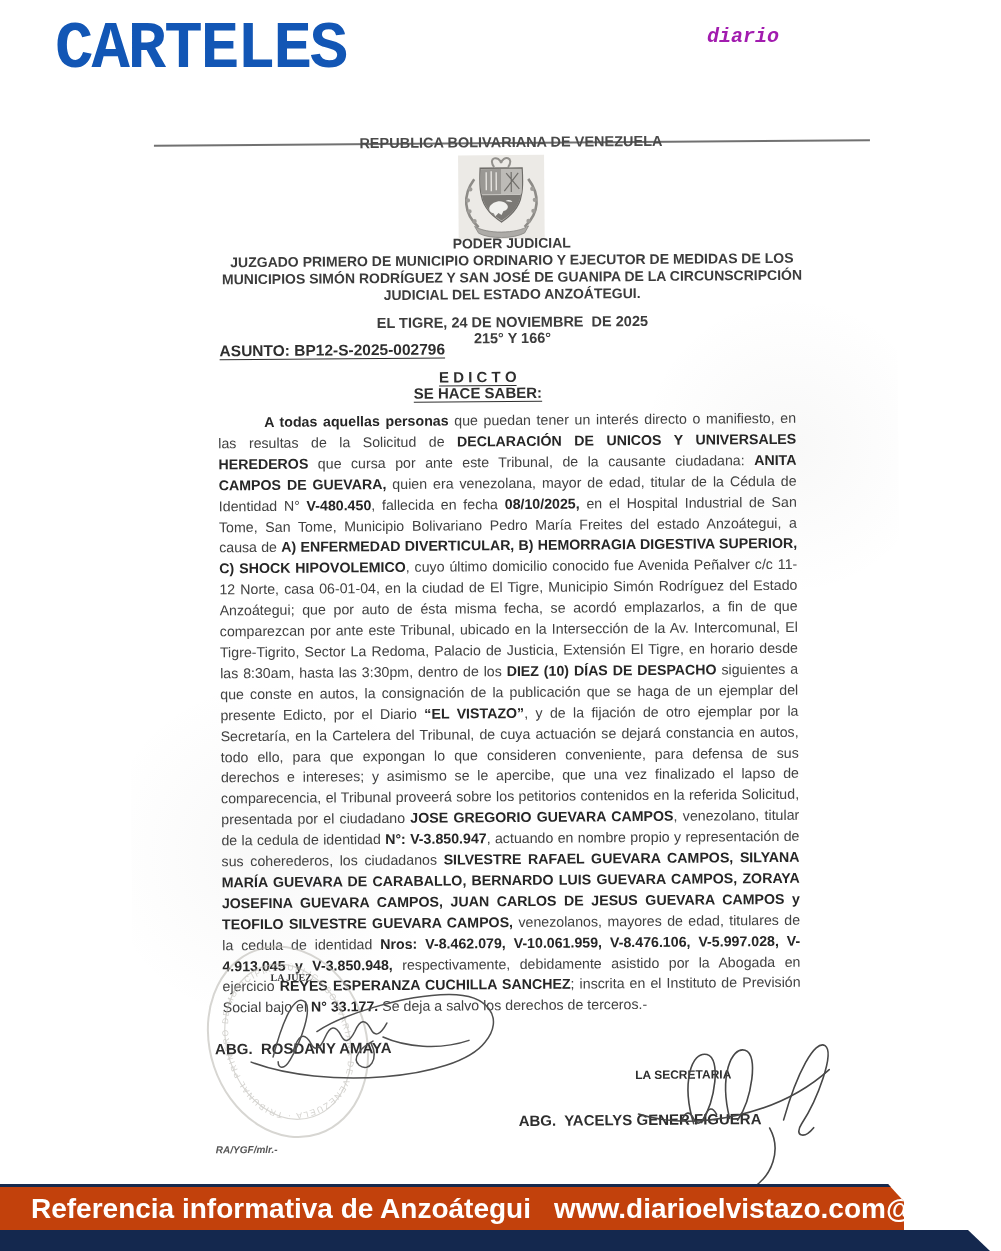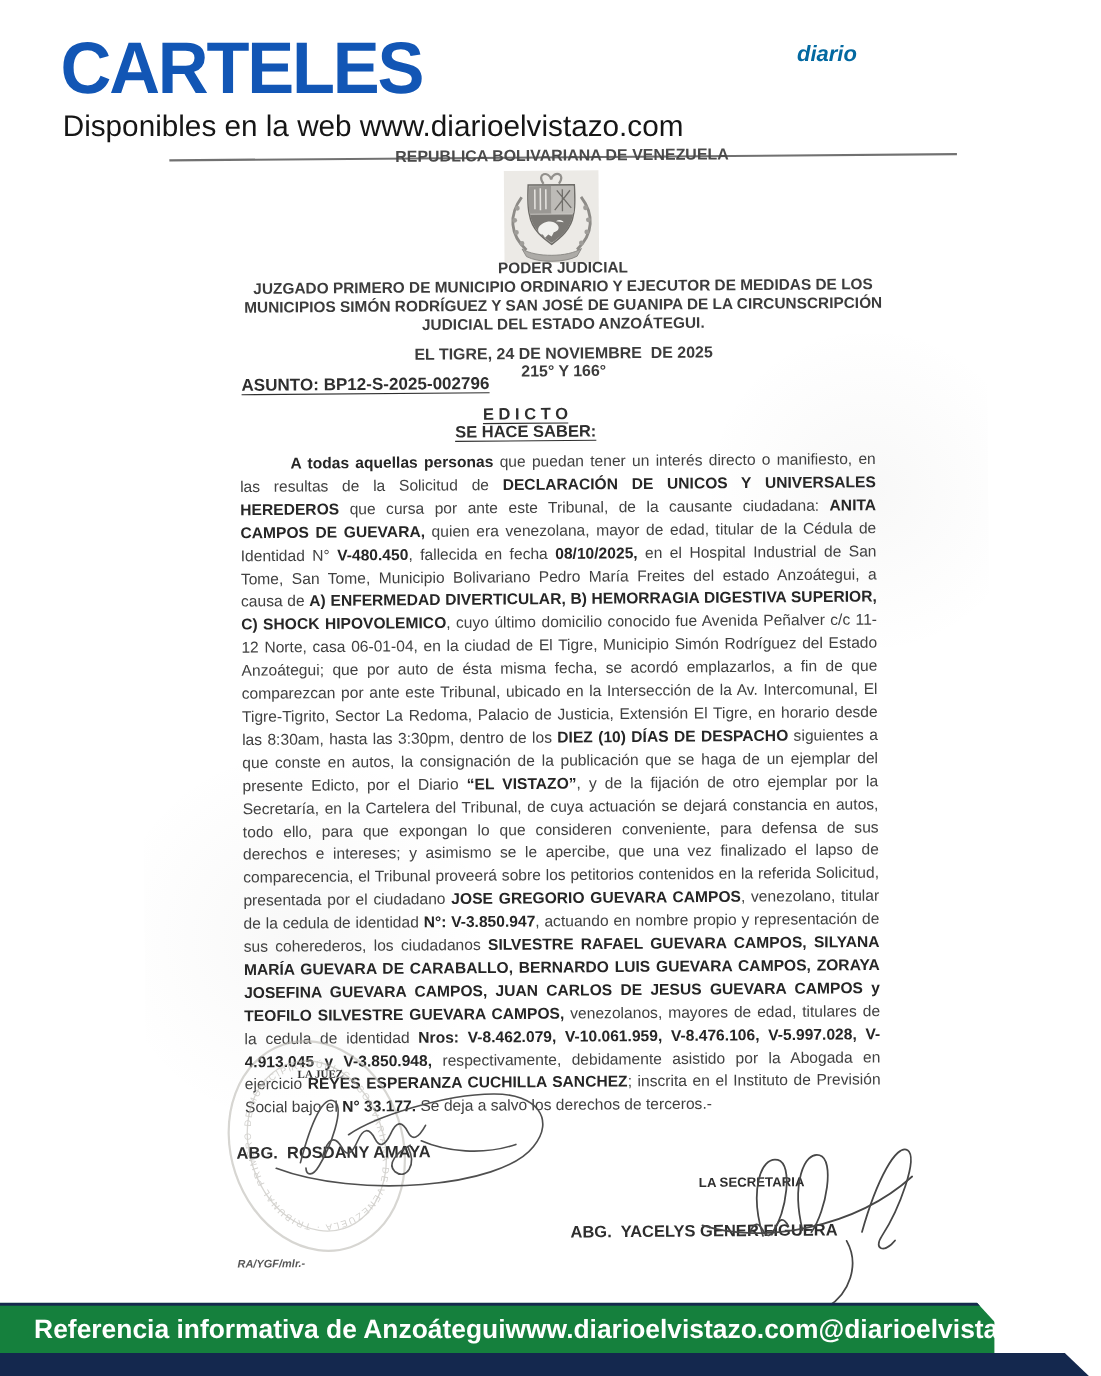--- a/index.html
+++ b/index.html
@@ -1,20 +1,20 @@
 <!DOCTYPE html>
 <html><head>
 <meta charset="utf-8">
 <style>
   html,body{margin:0;padding:0;background:#ffffff;}
   body{width:1001px;height:1251px;position:relative;overflow:hidden;
        font-family:"Liberation Sans","DejaVu Sans",sans-serif;}
 
   
-  .np-header{position:absolute;left:0;top:12px;width:825px;height:130px;}
+  .np-header{position:absolute;left:0;top:0;width:825px;height:130px;font-family:Liberation Mono, monospace;}
   .carteles{position:absolute;left:55px;top:16px;font-size:64px;line-height:1;
             font-weight:700;letter-spacing:-2px;transform:scaleY(1.04);transform-origin:left top;}
   .np-sub{position:absolute;left:57px;top:88px;font-size:27px;color:#161616;letter-spacing:0;}
   .logo{position:absolute;right:46px;top:27px;text-align:right;font-style:italic;font-weight:700;}
   .logo .diario{font-size:20px;letter-spacing:0;line-height:1;display:block;margin-bottom:1px;}
   .logo .elvistazo{font-size:41px;letter-spacing:-1px;line-height:1;display:block;}
 
   
   .doc{position:absolute;left:130px;top:130px;width:770px;height:1060px;
        transform:rotate(-0.45deg);color:#3f3f3f;
@@ -44,38 +44,37 @@
   .body-par .b{font-weight:700;color:#262626;}
   .sig-label{position:absolute;font-weight:700;color:#2e2e2e;white-space:pre;}
   .judge-title{left:138px;top:840px;font-size:10px;font-family:Liberation Serif, serif;}
   .judge-name{left:82px;top:908px;font-size:15px;}
   .secretary-title{left:502px;top:939px;font-size:12px;}
   .secretary-name{left:385px;top:982px;font-size:15px;}
   .ref{position:absolute;left:82px;top:1012px;font-weight:700;font-size:10px;color:#565656;font-style:italic;}
   .overlay{position:absolute;left:0;top:0;pointer-events:none;}
 
   
-  .foot-blue{position:absolute;left:0;top:1184px;width:904px;height:46px;background:#15803d;
+  .foot-blue{position:absolute;left:0;top:1184px;width:904px;height:46px;background:#c2410c;
              border-top:3px solid #16294d;box-sizing:border-box;
              clip-path:polygon(0 0,888px 0,930px 100%,0 100%);
-             display:flex;align-items:center;color:#ffffff;font-weight:700;font-size:24px;}
+             display:flex;align-items:center;color:#ffffff;font-weight:700;font-size:28px;}
   .foot-blue span{white-space:pre;}
   .foot-ref{margin-left:31px;}
-  .foot-web{}
+  .foot-web{margin-left:23px;}
   .foot-soc{}
   .foot-navy{position:absolute;left:0;top:1230px;width:1001px;height:21px;background:#14284e;
              clip-path:polygon(0 0,968px 0,990px 100%,0 100%);}
 </style>
 </head>
 <body>
 
 <div class="np-header">
   <div class="carteles" style="color:#1256b5">CARTELES</div>
-  <div class="np-sub">Disponibles en la web www.diarioelvistazo.com</div>
-  <div class="logo" style="color:#0369a1">
+  <div class="logo" style="color:#a21caf">
     <span class="diario">diario</span>
   </div>
 </div>
 
 <div class="doc">
   <div class="scanline"></div>
   <div class="c republic">REPUBLICA BOLIVARIANA DE VENEZUELA</div>
 
   <div class="arms-box">
     <svg width="86" height="84" viewBox="0 0 86 84">

